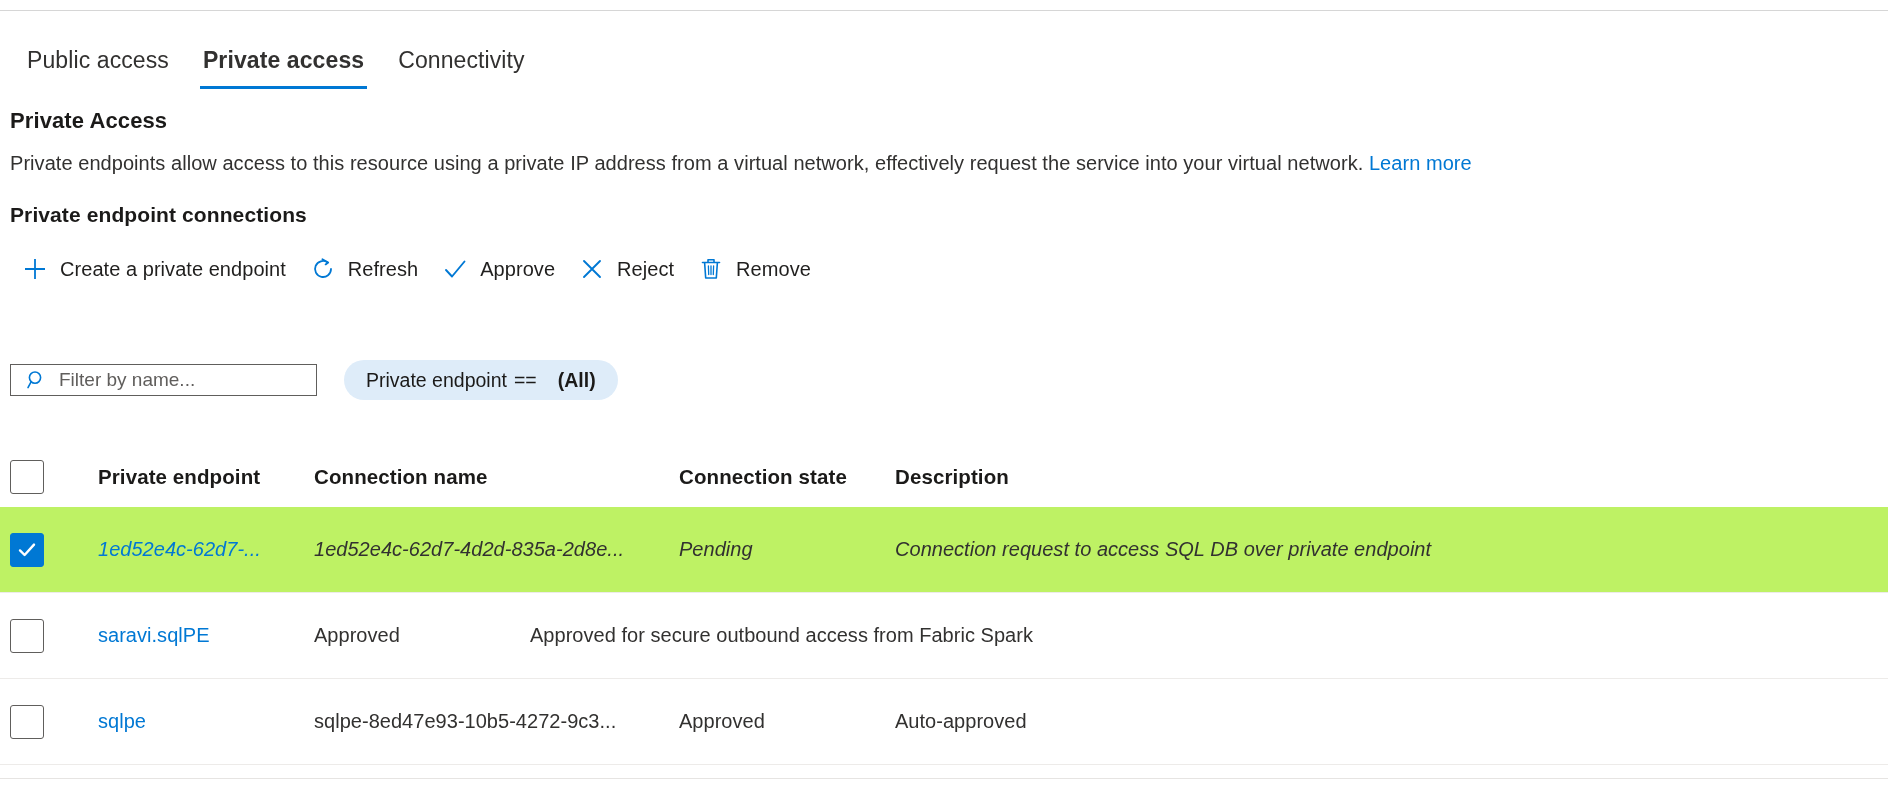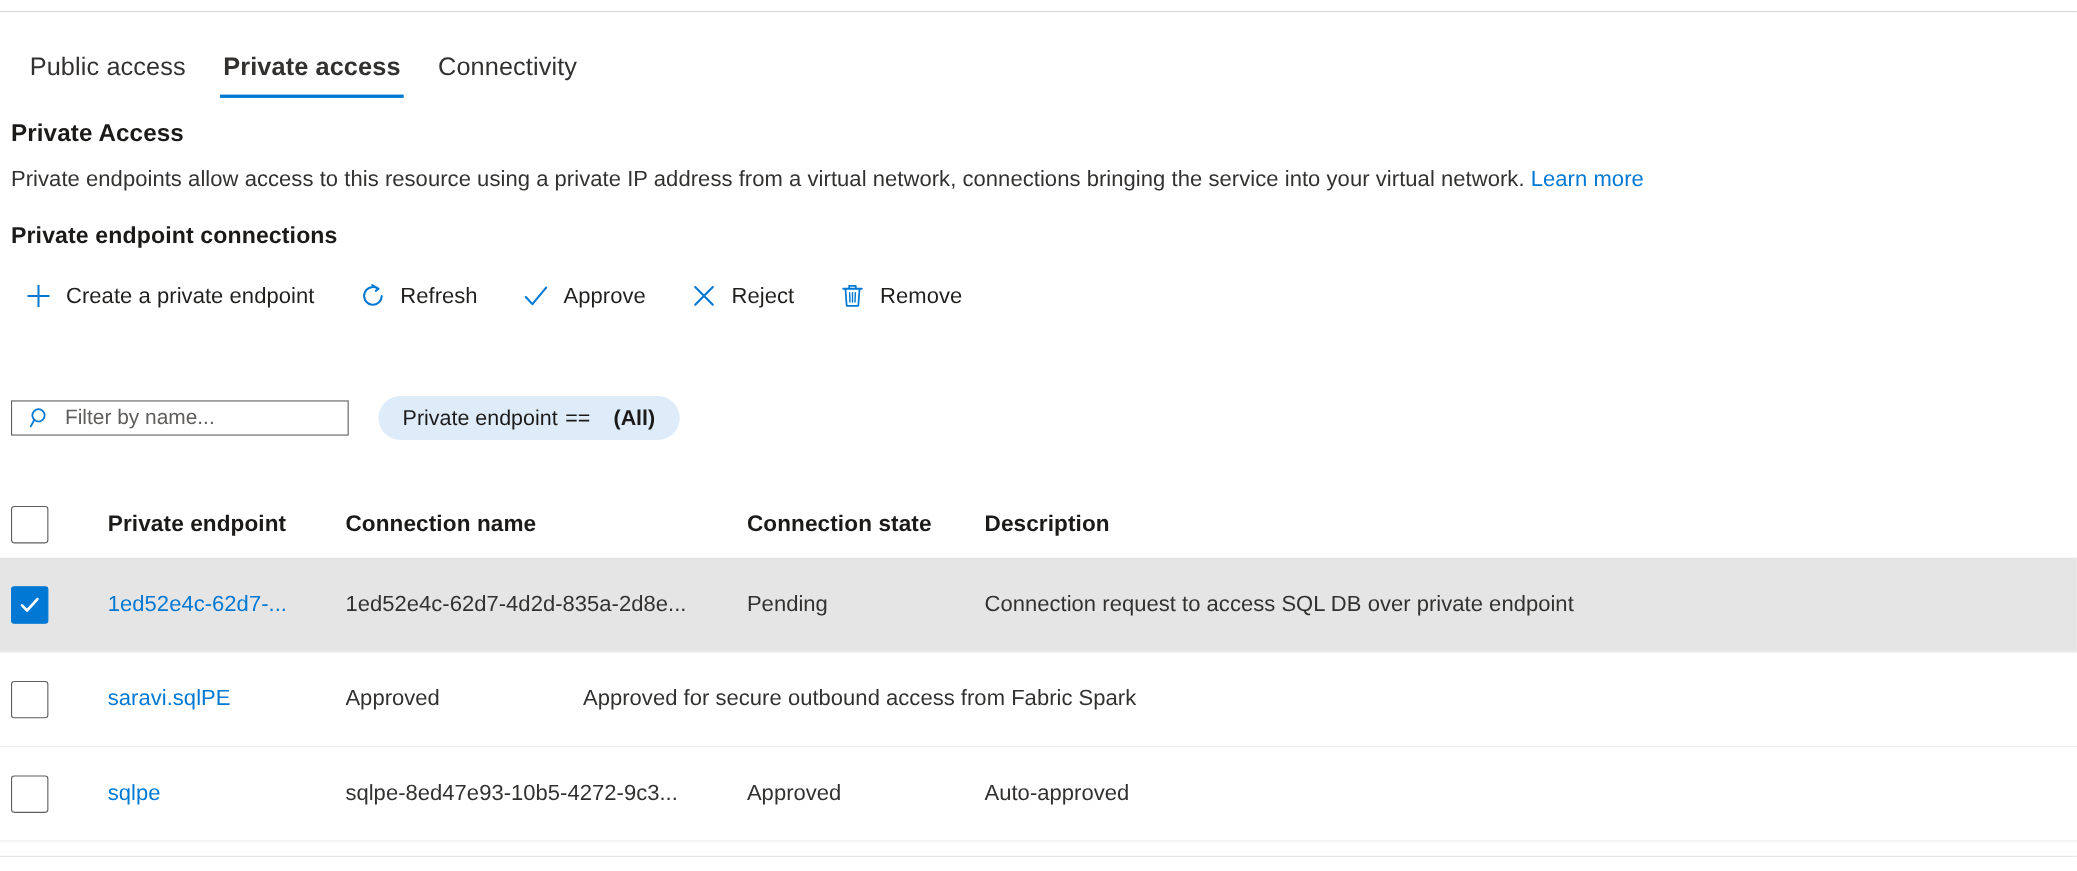--- a/index.html
+++ b/index.html
@@ -102,21 +102,21 @@
   }
 
   
   .commandbar {
     position: absolute;
     left: 10px;
     top: 246px;
     height: 46px;
     display: flex;
     align-items: center;
-    gap: 16px;
+    gap: 0px;
   }
   .cmd {
     display: flex;
     align-items: center;
     height: 44px;
     padding: 0 12px;
     cursor: pointer;
     border: none;
     background: transparent;
     font-family: "Liberation Sans", sans-serif;
@@ -215,21 +215,21 @@
   }
   .row {
     display: flex;
     align-items: center;
     height: 86px;
     padding-left: 10px;
     box-sizing: border-box;
     border-bottom: 1px solid #edebe9;
     cursor: pointer;
   }
-  .row.selected { background: #e5e5e5; }
+  .row.selected { background: #bef264; font-style: italic; }
 
   .c-check { width: 88px; flex: 0 0 88px; display: flex; align-items: center; }
   .c-ep    { width: 216px; flex: 0 0 216px; }
   .c-name  { width: 365px; flex: 0 0 365px; }
   .c-state { width: 216px; flex: 0 0 216px; }
   .c-desc  { flex: 1 1 auto; }
 
   .cell {
     font-size: 20px;
     color: #323130;
@@ -284,21 +284,21 @@
     <span>Private access</span>
   </div>
   <div class="tab">
     <span>Connectivity</span>
   </div>
 </div>
 
 <div class="section-title">Private Access</div>
 
 <div class="section-desc">
-  <span>Private endpoints allow access to this resource using a private IP address from a virtual network, connections bringing the service into your virtual network.</span>
+  <span>Private endpoints allow access to this resource using a private IP address from a virtual network, effectively request the service into your virtual network.</span>
   <span class="link">Learn more</span>
 </div>
 
 <div class="sub-title">Private endpoint connections</div>
 
 <div class="commandbar">
 
   <button class="cmd">
     <span class="ic">
       <svg width="26" height="26" viewBox="0 0 26 26" aria-hidden="true">

